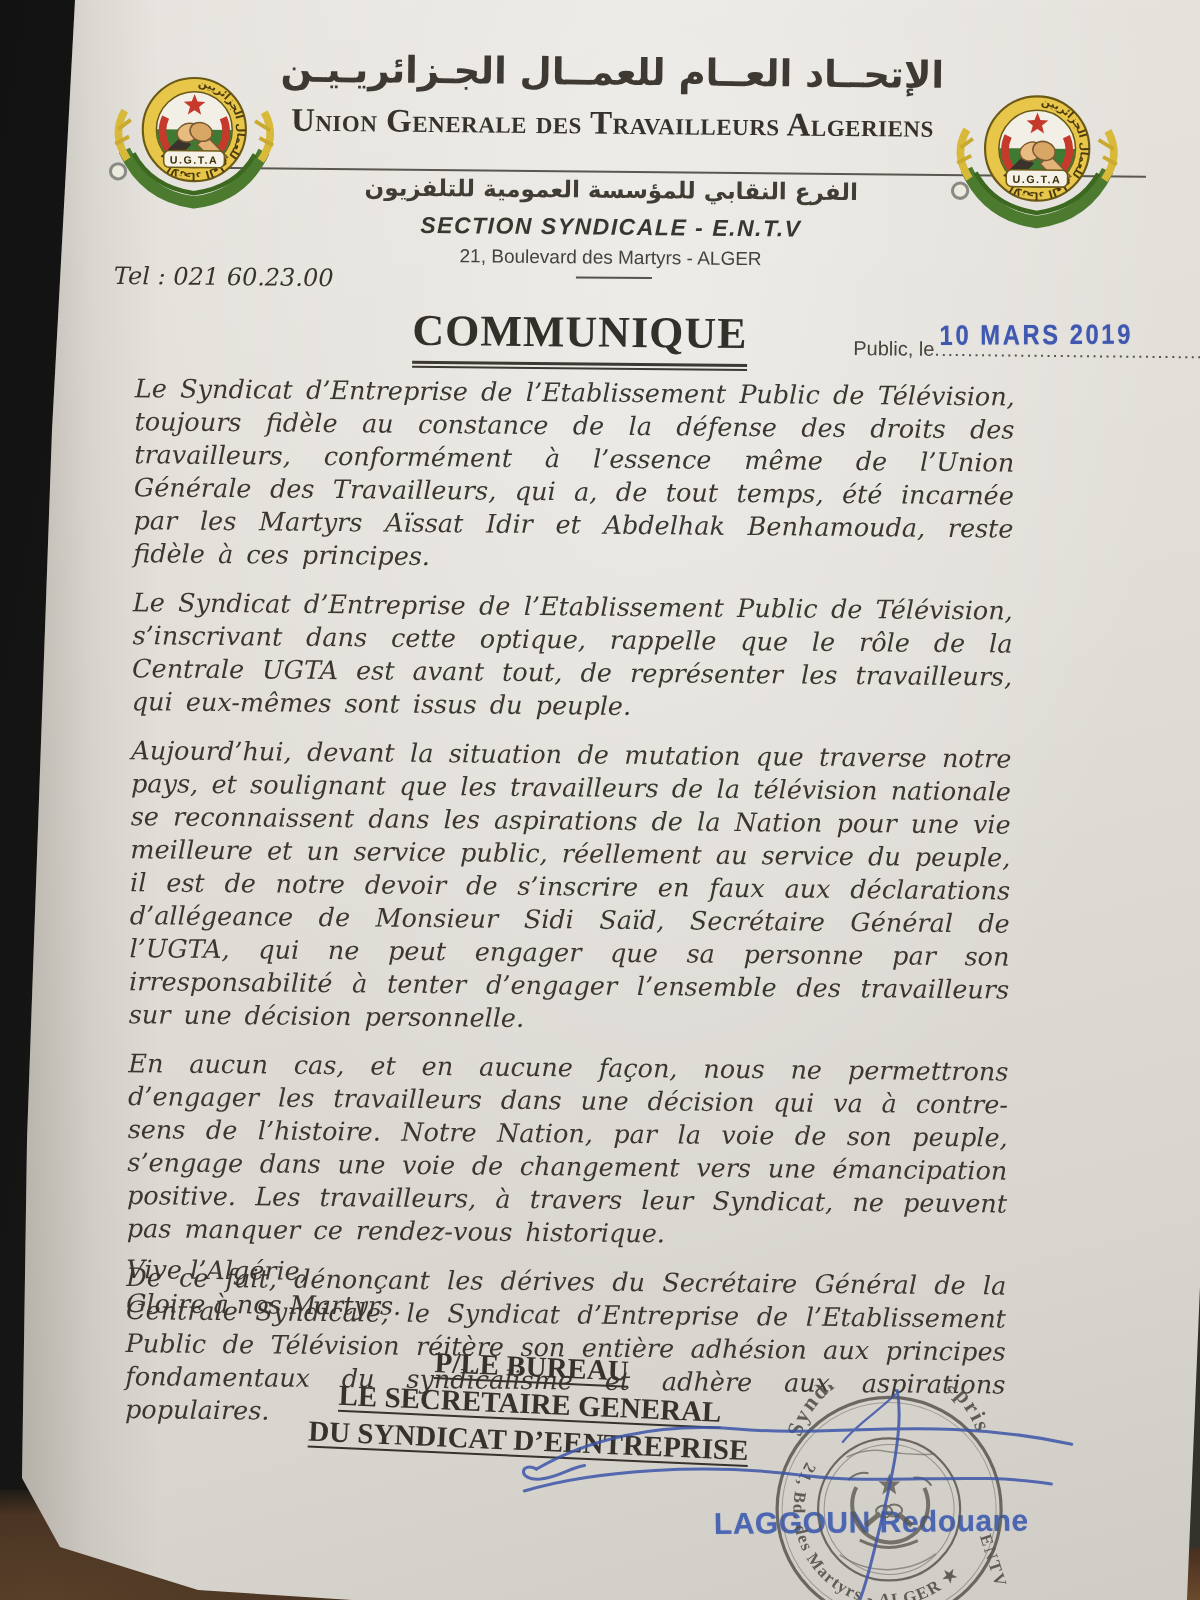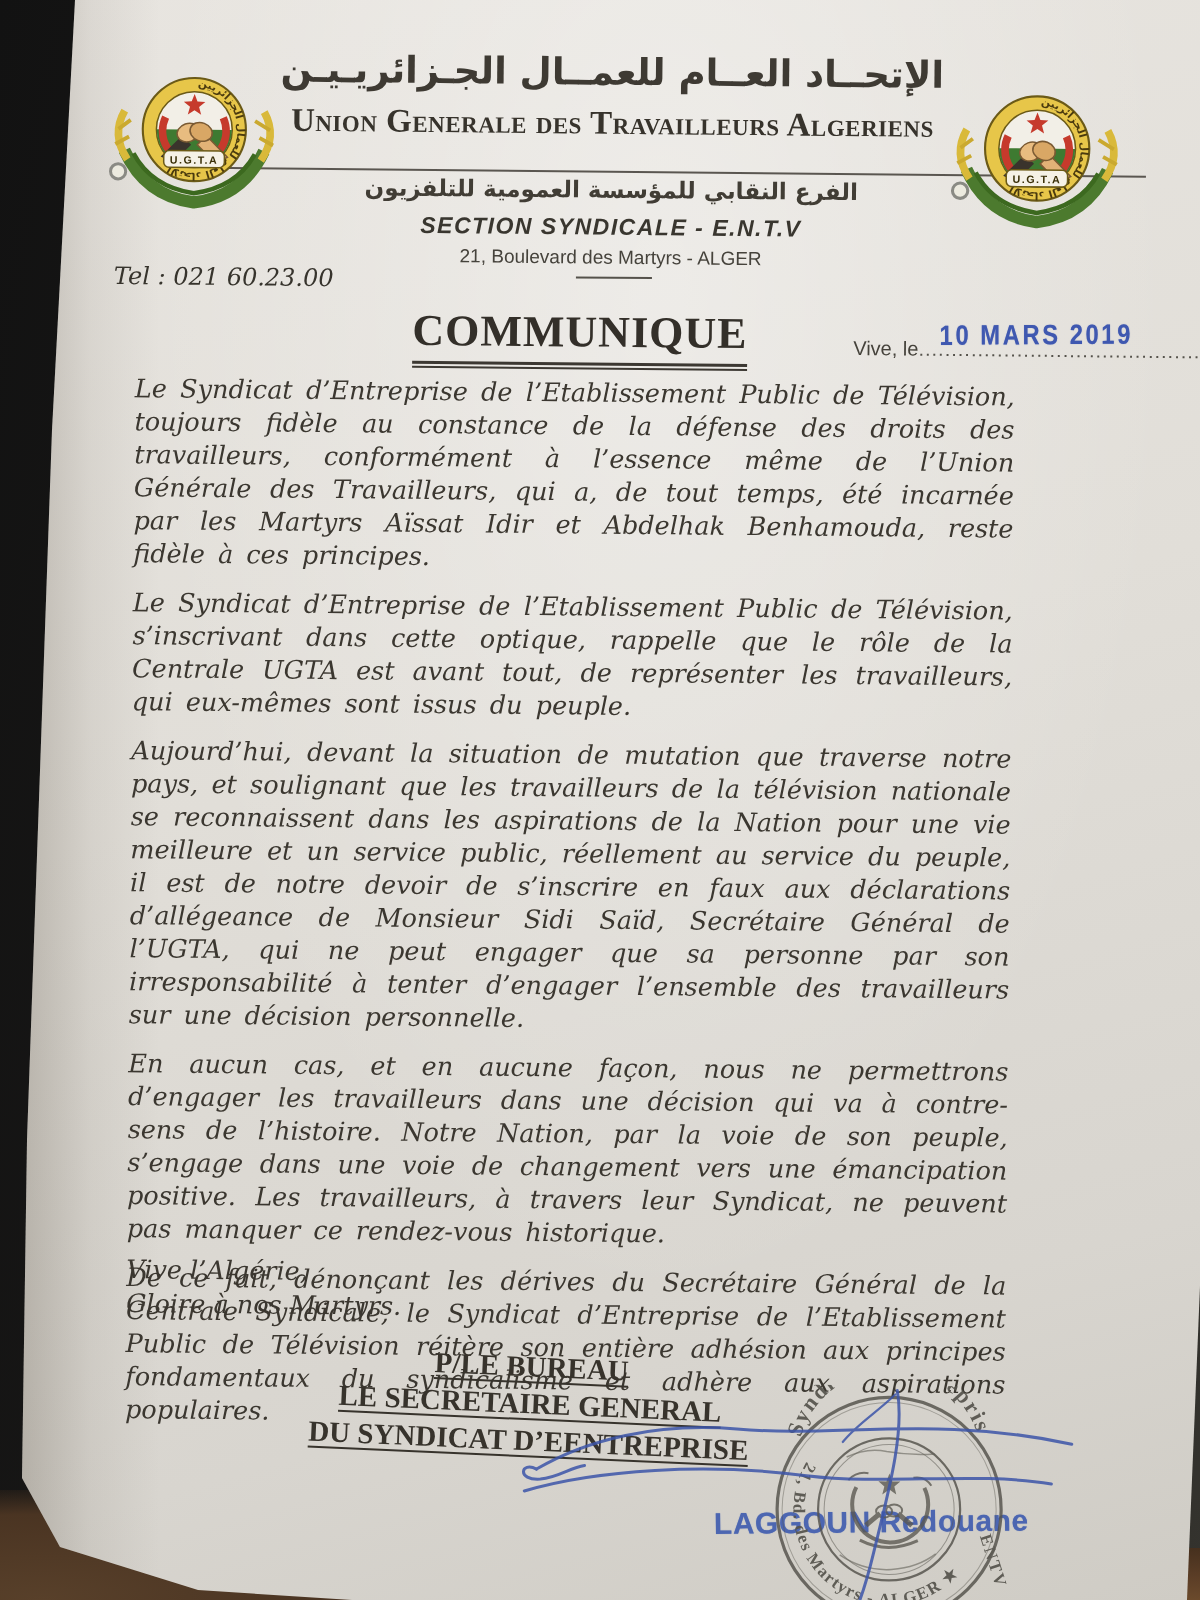--- a/index.html
+++ b/index.html
@@ -145,21 +145,21 @@
       <div class="arabic-sub">الفرع النقابي للمؤسسة العمومية للتلفزيون</div>
       <div class="section-line">SECTION SYNDICALE - E.N.T.V</div>
       <div class="address">21, Boulevard des Martyrs - ALGER</div>
       <div class="dash"></div>
       <div class="phone">Tel : 021 60.23.00</div>
 
       <div class="com-title">
         <span class="u-outer"><span class="u-inner">COMMUNIQUE</span></span>
       </div>
       <div class="dateline">
-        <span>Vive, le</span><span class="dots">...........................................</span>
+        <span>Public, le</span><span class="dots">...........................................</span>
       </div>
       <div class="date-stamp">10 MARS 2019</div>
 
       <div class="body-text">
         <p>Le Syndicat d’Entreprise de l’Etablissement Public de Télévision, toujours fidèle au constance de la défense des droits des travailleurs, conformément à l’essence même de l’Union Générale des Travailleurs, qui a, de tout temps, été incarnée par les Martyrs Aïssat Idir et Abdelhak Benhamouda, reste fidèle à ces principes.</p>
         <p>Le Syndicat d’Entreprise de l’Etablissement Public de Télévision, s’inscrivant dans cette optique, rappelle que le rôle de la Centrale UGTA est avant tout, de représenter les travailleurs, qui eux-mêmes sont issus du peuple.</p>
         <p>Aujourd’hui, devant la situation de mutation que traverse notre pays, et soulignant que les travailleurs de la télévision nationale se reconnaissent dans les aspirations de la Nation pour une vie meilleure et un service public, réellement au service du peuple, il est de notre devoir de s’inscrire en faux aux déclarations d’allégeance de Monsieur Sidi Saïd, Secrétaire Général de l’UGTA, qui ne peut engager que sa personne par son irresponsabilité à tenter d’engager l’ensemble des travailleurs sur une décision personnelle.</p>
         <p>En aucun cas, et en aucune façon, nous ne permettrons d’engager les travailleurs dans une décision qui va à contre-sens de l’histoire. Notre Nation, par la voie de son peuple, s’engage dans une voie de changement vers une émancipation positive. Les travailleurs, à travers leur Syndicat, ne peuvent pas manquer ce rendez-vous historique.</p>
         <p>De ce fait, dénonçant les dérives du Secrétaire Général de la Centrale Syndicale, le Syndicat d’Entreprise de l’Etablissement Public de Télévision réitère son entière adhésion aux principes fondamentaux du syndicalisme et adhère aux aspirations populaires.</p>
       </div>

